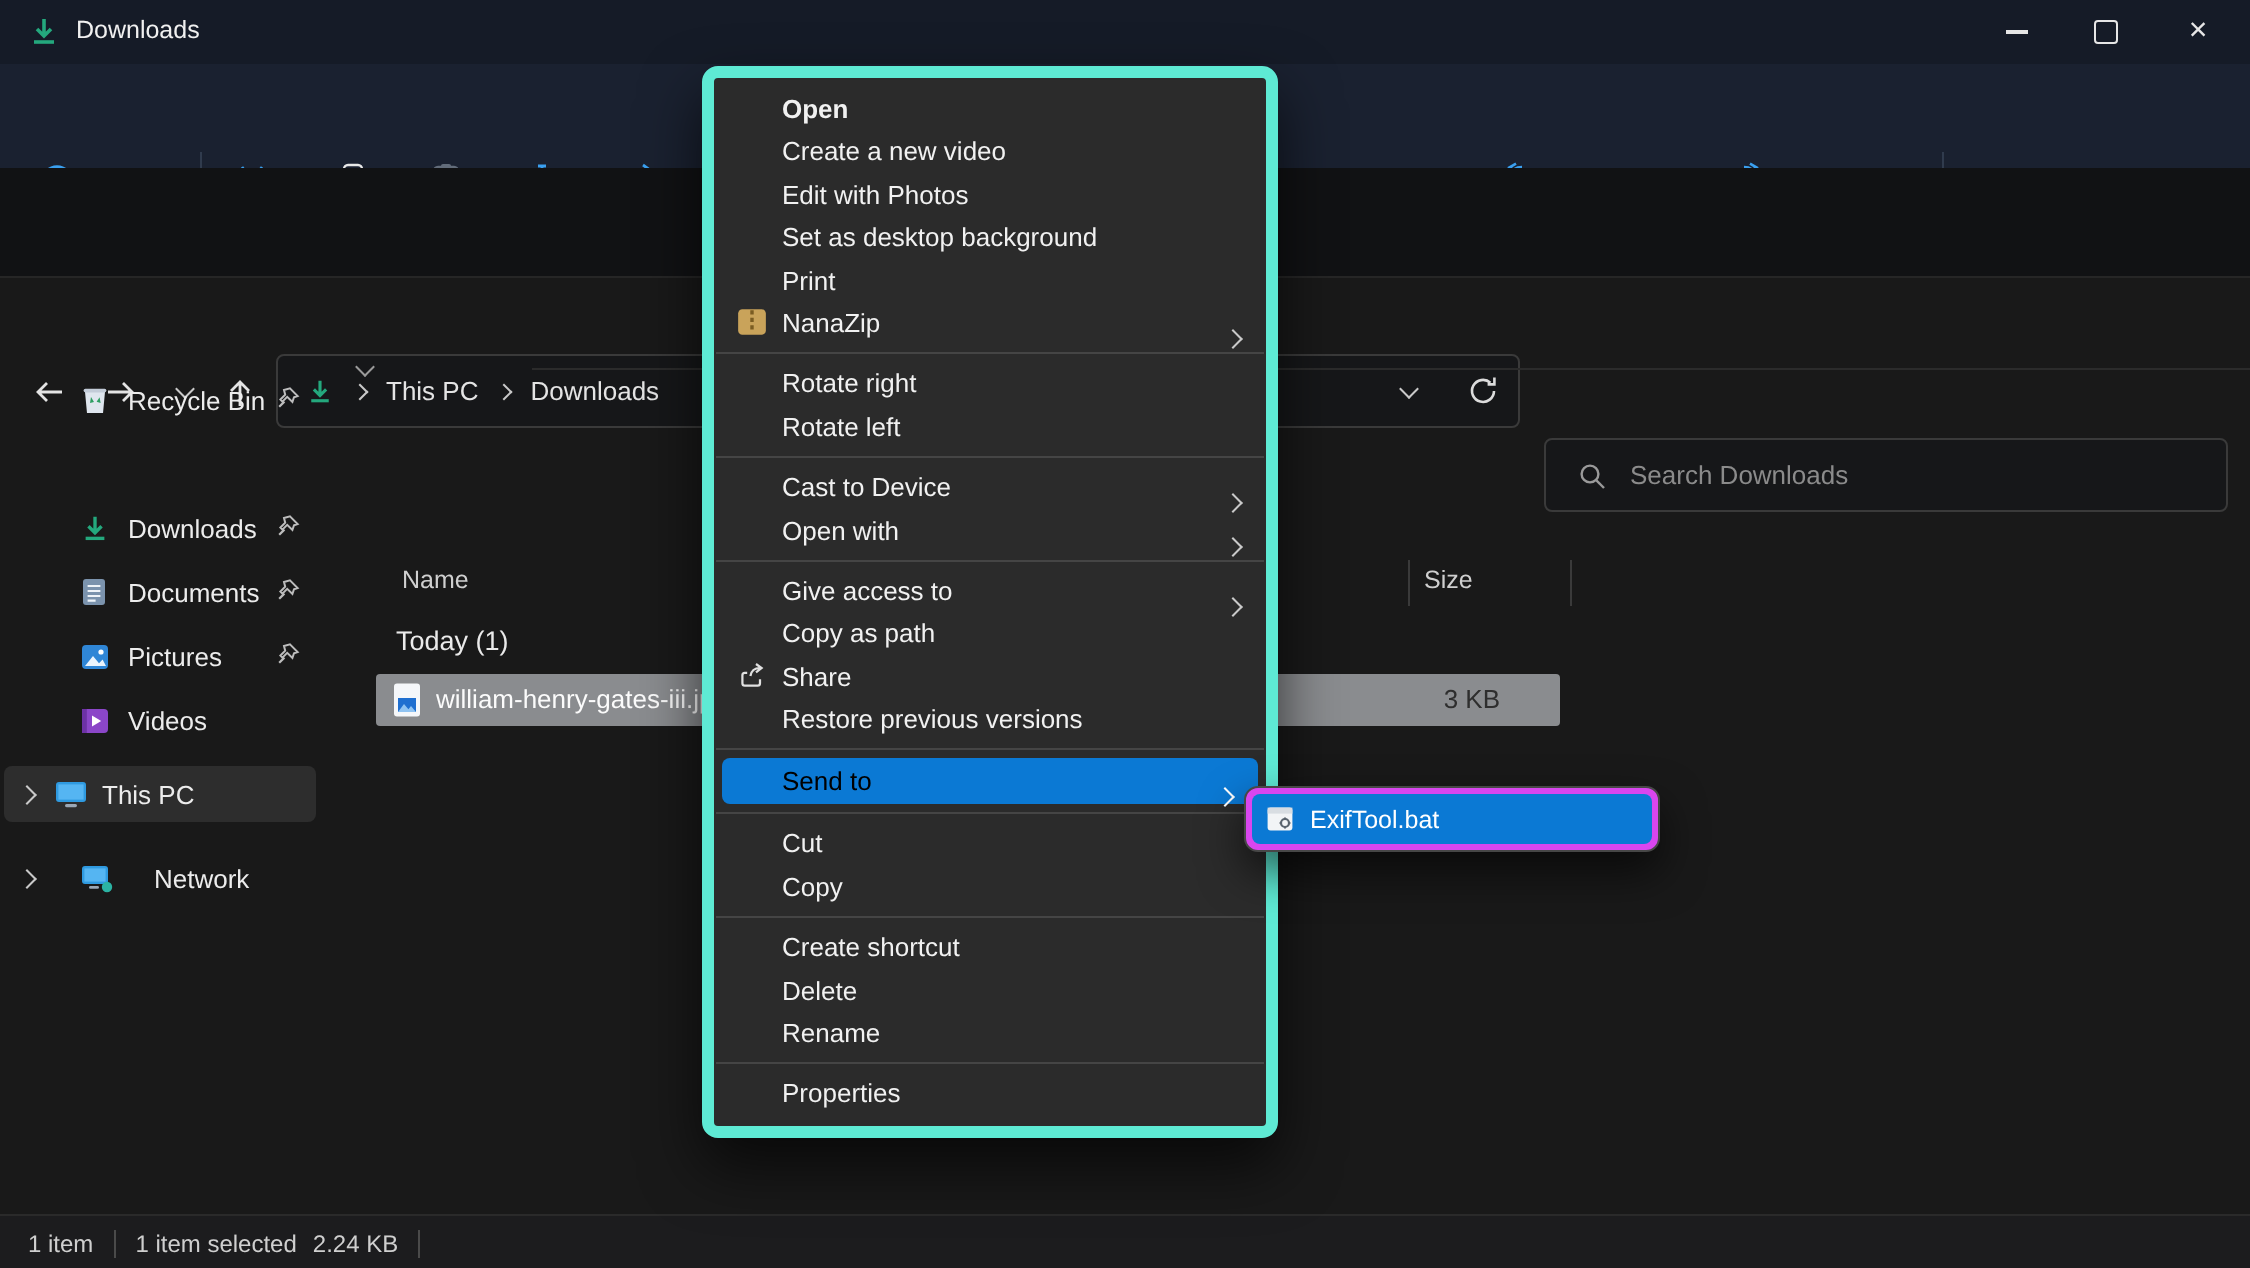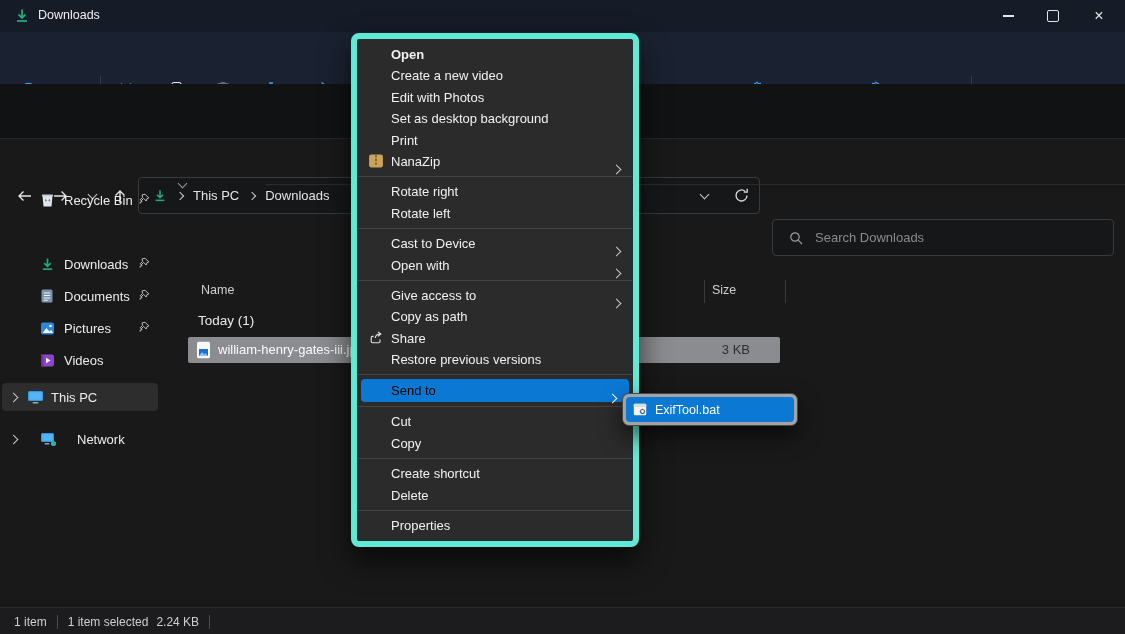--- a/index.html
+++ b/index.html
@@ -51,22 +51,22 @@
   .cmenu{position:absolute;left:351px;top:33px;width:276px;background:#2b2b2b;border:6px solid #5eead4;border-radius:8px;
          box-shadow:0 14px 30px rgba(0,0,0,.65);padding:5px 0;z-index:50;}
   .cm-item{position:relative;height:21.4px;line-height:21.4px;padding-left:34px;color:#f1f1f1;font-size:13px;white-space:nowrap;}
   .cm-item.bold{font-weight:bold;}
   .cm-ico{position:absolute;left:11px;top:2.5px;width:16px;height:16px;}
   .cm-arrow{position:absolute;right:13px;top:7px;}
   .cm-sep{height:1px;background:#454545;margin:4px 1px;}
   .cm-item.hl{margin:0 4px;padding-left:30px;border-radius:4px;background:#0b79d4;color:#000000;height:23px;line-height:23px;}
   .cm-item.hl .cm-arrow .chev{border-color:#fff;}
   
-  .submenu{position:absolute;left:622px;top:393px;width:174px;height:31px;background:#a3a3a3;border:1px solid #474747;border-radius:7px;
-           box-shadow:0 10px 22px rgba(0,0,0,.6);z-index:60;}
+  .submenu{position:absolute;left:622px;top:393px;width:174px;height:31px;background:#d946ef;border:1px solid #474747;border-radius:7px;
+           box-shadow:0 10px 22px rgba(0,0,0,.6);z-index:60;padding-left:32px;}
   .sub-item{position:absolute;left:3px;top:3px;right:3px;bottom:3px;background:#0b79d4;border-radius:4px;display:flex;align-items:center;gap:8px;padding-left:7px;color:#fff;font-size:12.5px;}
 </style>
 </head>
 <body>
 
 <div class="screen">
 
   <div class="titlebar">
     <svg class="abs" style="left:14px;top:8px;" width="16" height="16" viewBox="0 0 16 16">
       <path d="M8 1.5v7.5 M4.5 6.5 8 10 11.5 6.5" stroke="#24a87d" stroke-width="1.8" fill="none"></path>
@@ -360,20 +360,21 @@
       <span class="cm-arrow"><span class="chev chev-right"></span></span>
     </div>
     <div class="cm-sep"></div>
 
     <div class="cm-item"><span>Cut</span></div>
     <div class="cm-item"><span>Copy</span></div>
     <div class="cm-sep"></div>
 
     <div class="cm-item"><span>Create shortcut</span></div>
     <div class="cm-item"><span>Delete</span></div>
+    <div class="cm-item"><span>Rename</span></div>
     <div class="cm-sep"></div>
 
     <div class="cm-item"><span>Properties</span></div>
   </div>
 
   <div class="submenu">
     <div class="sub-item">
       <svg width="14" height="13" viewBox="0 0 14 13">
         <rect x="0.8" y="0.8" width="12.4" height="11.4" rx="1.5" fill="#f2f4f6"></rect>
         <rect x="0.8" y="0.8" width="12.4" height="3" fill="#d8dde2"></rect>

